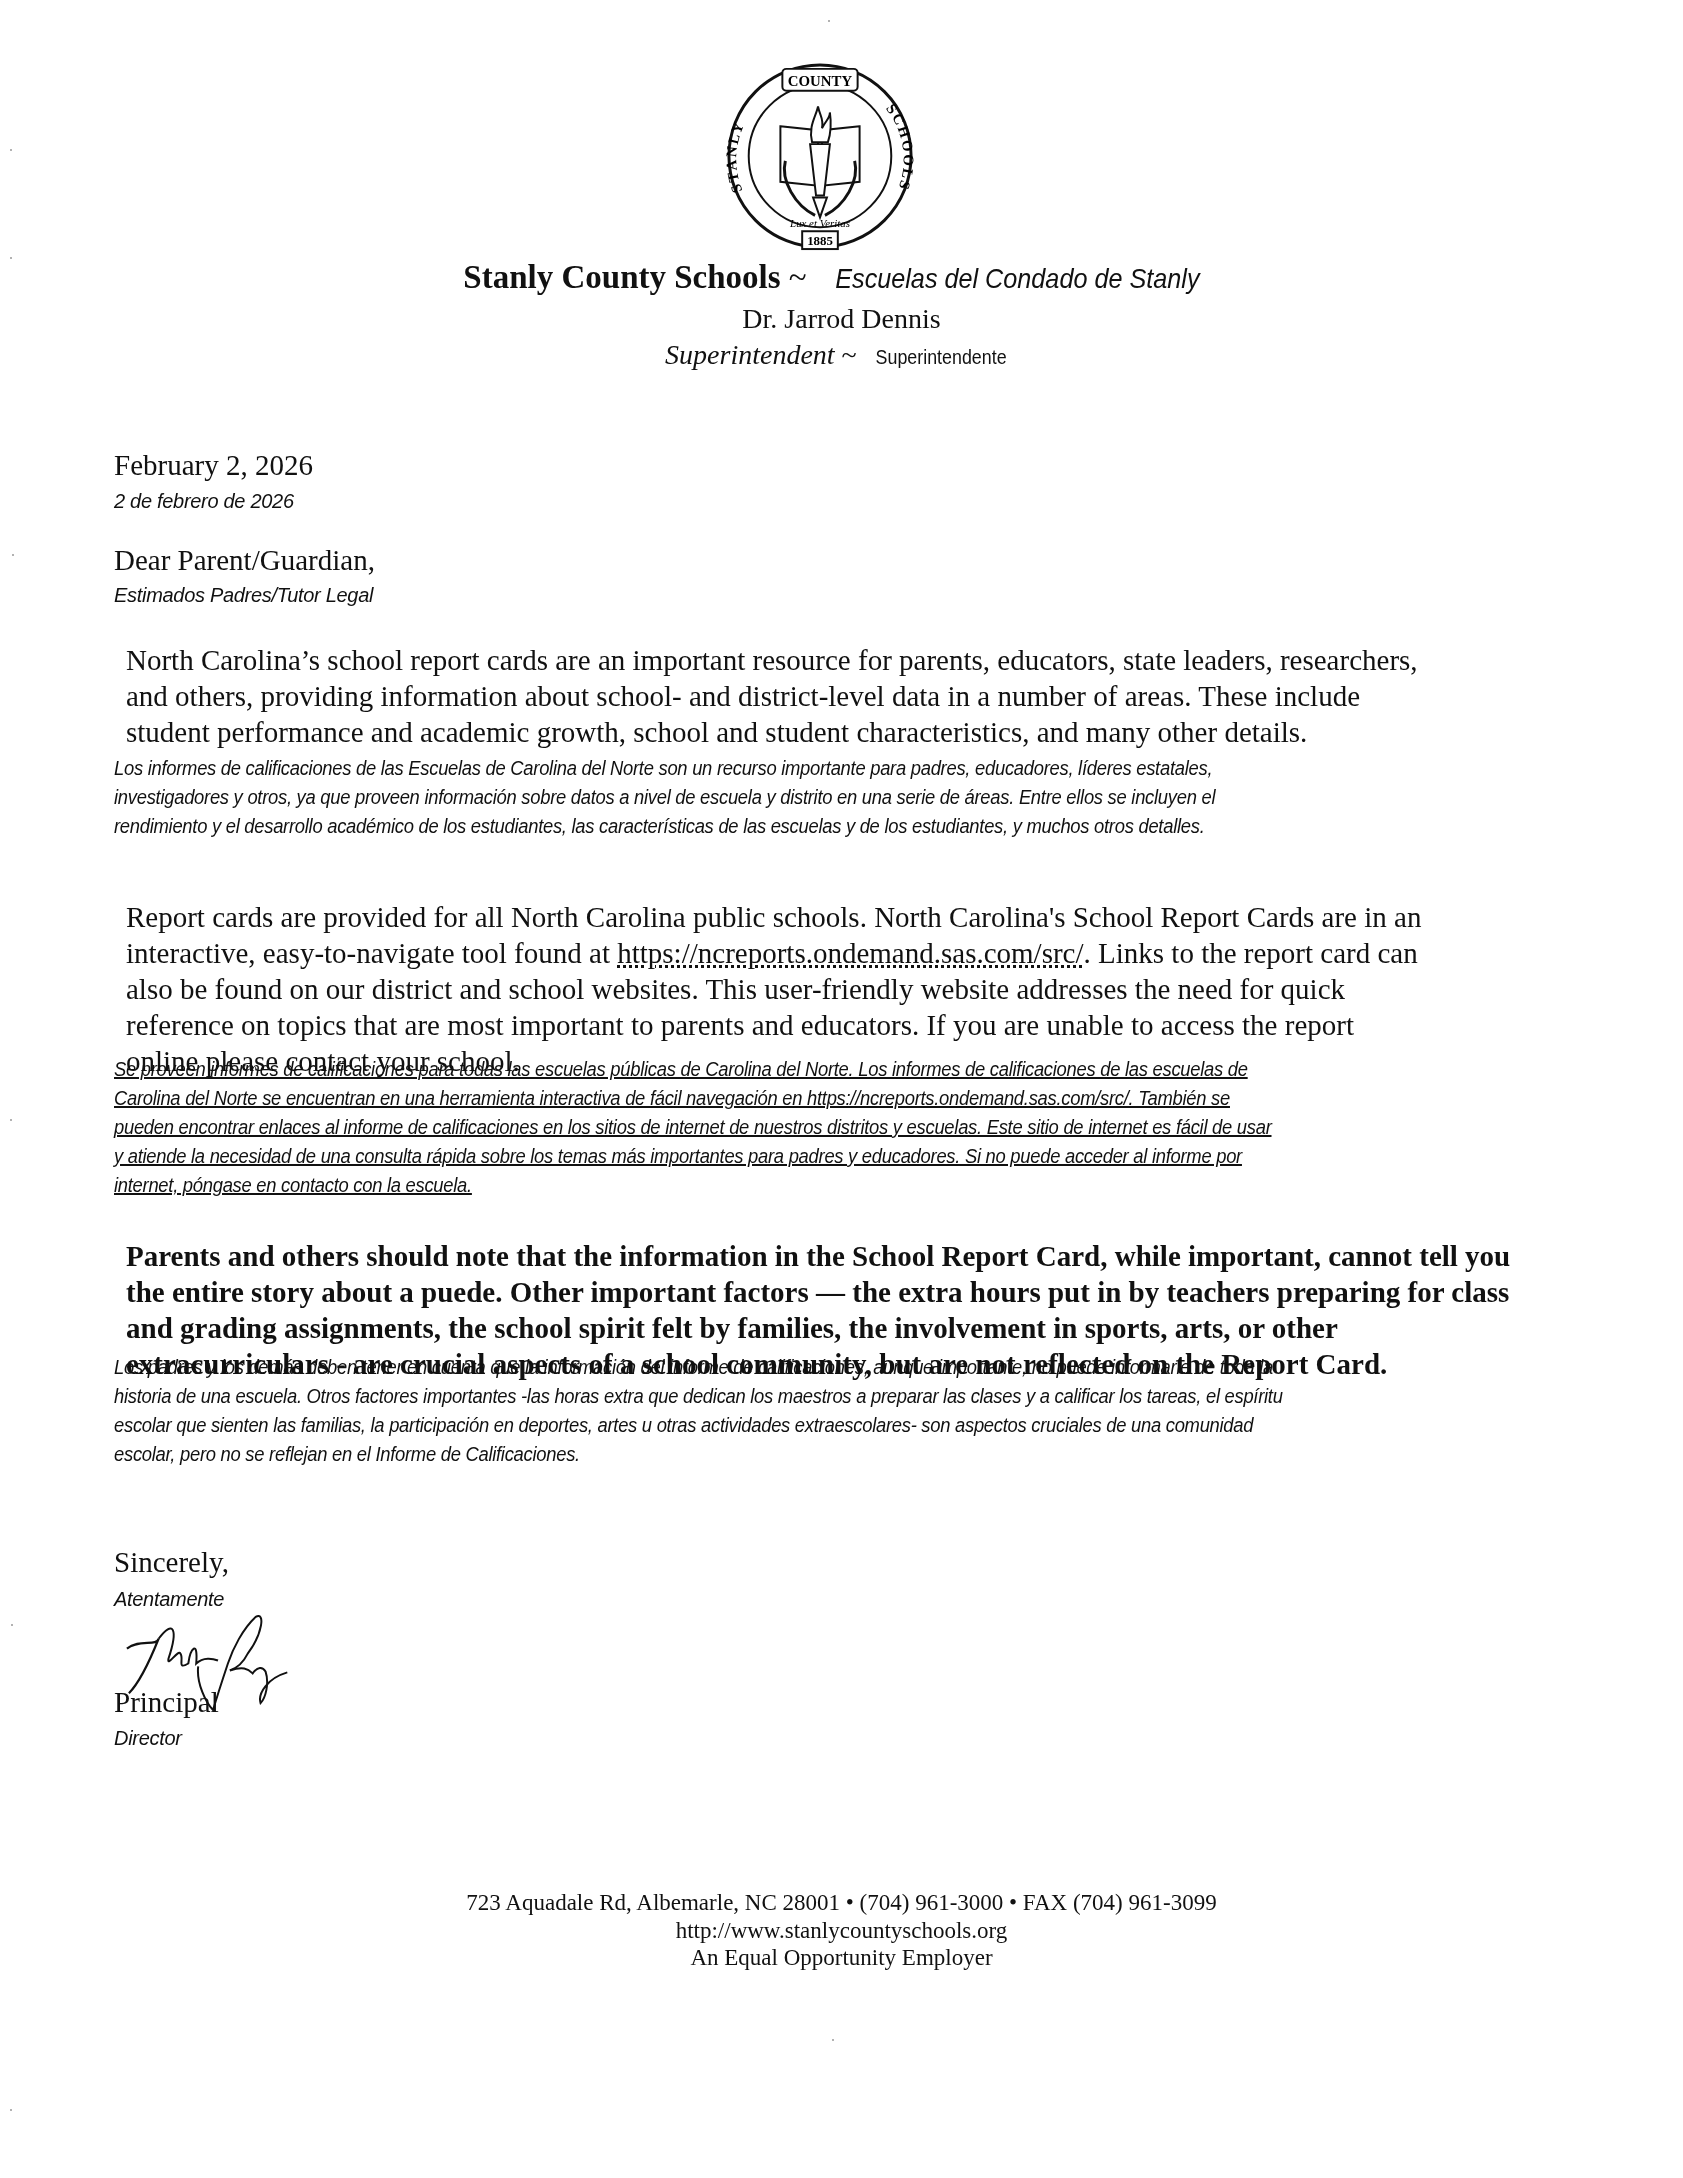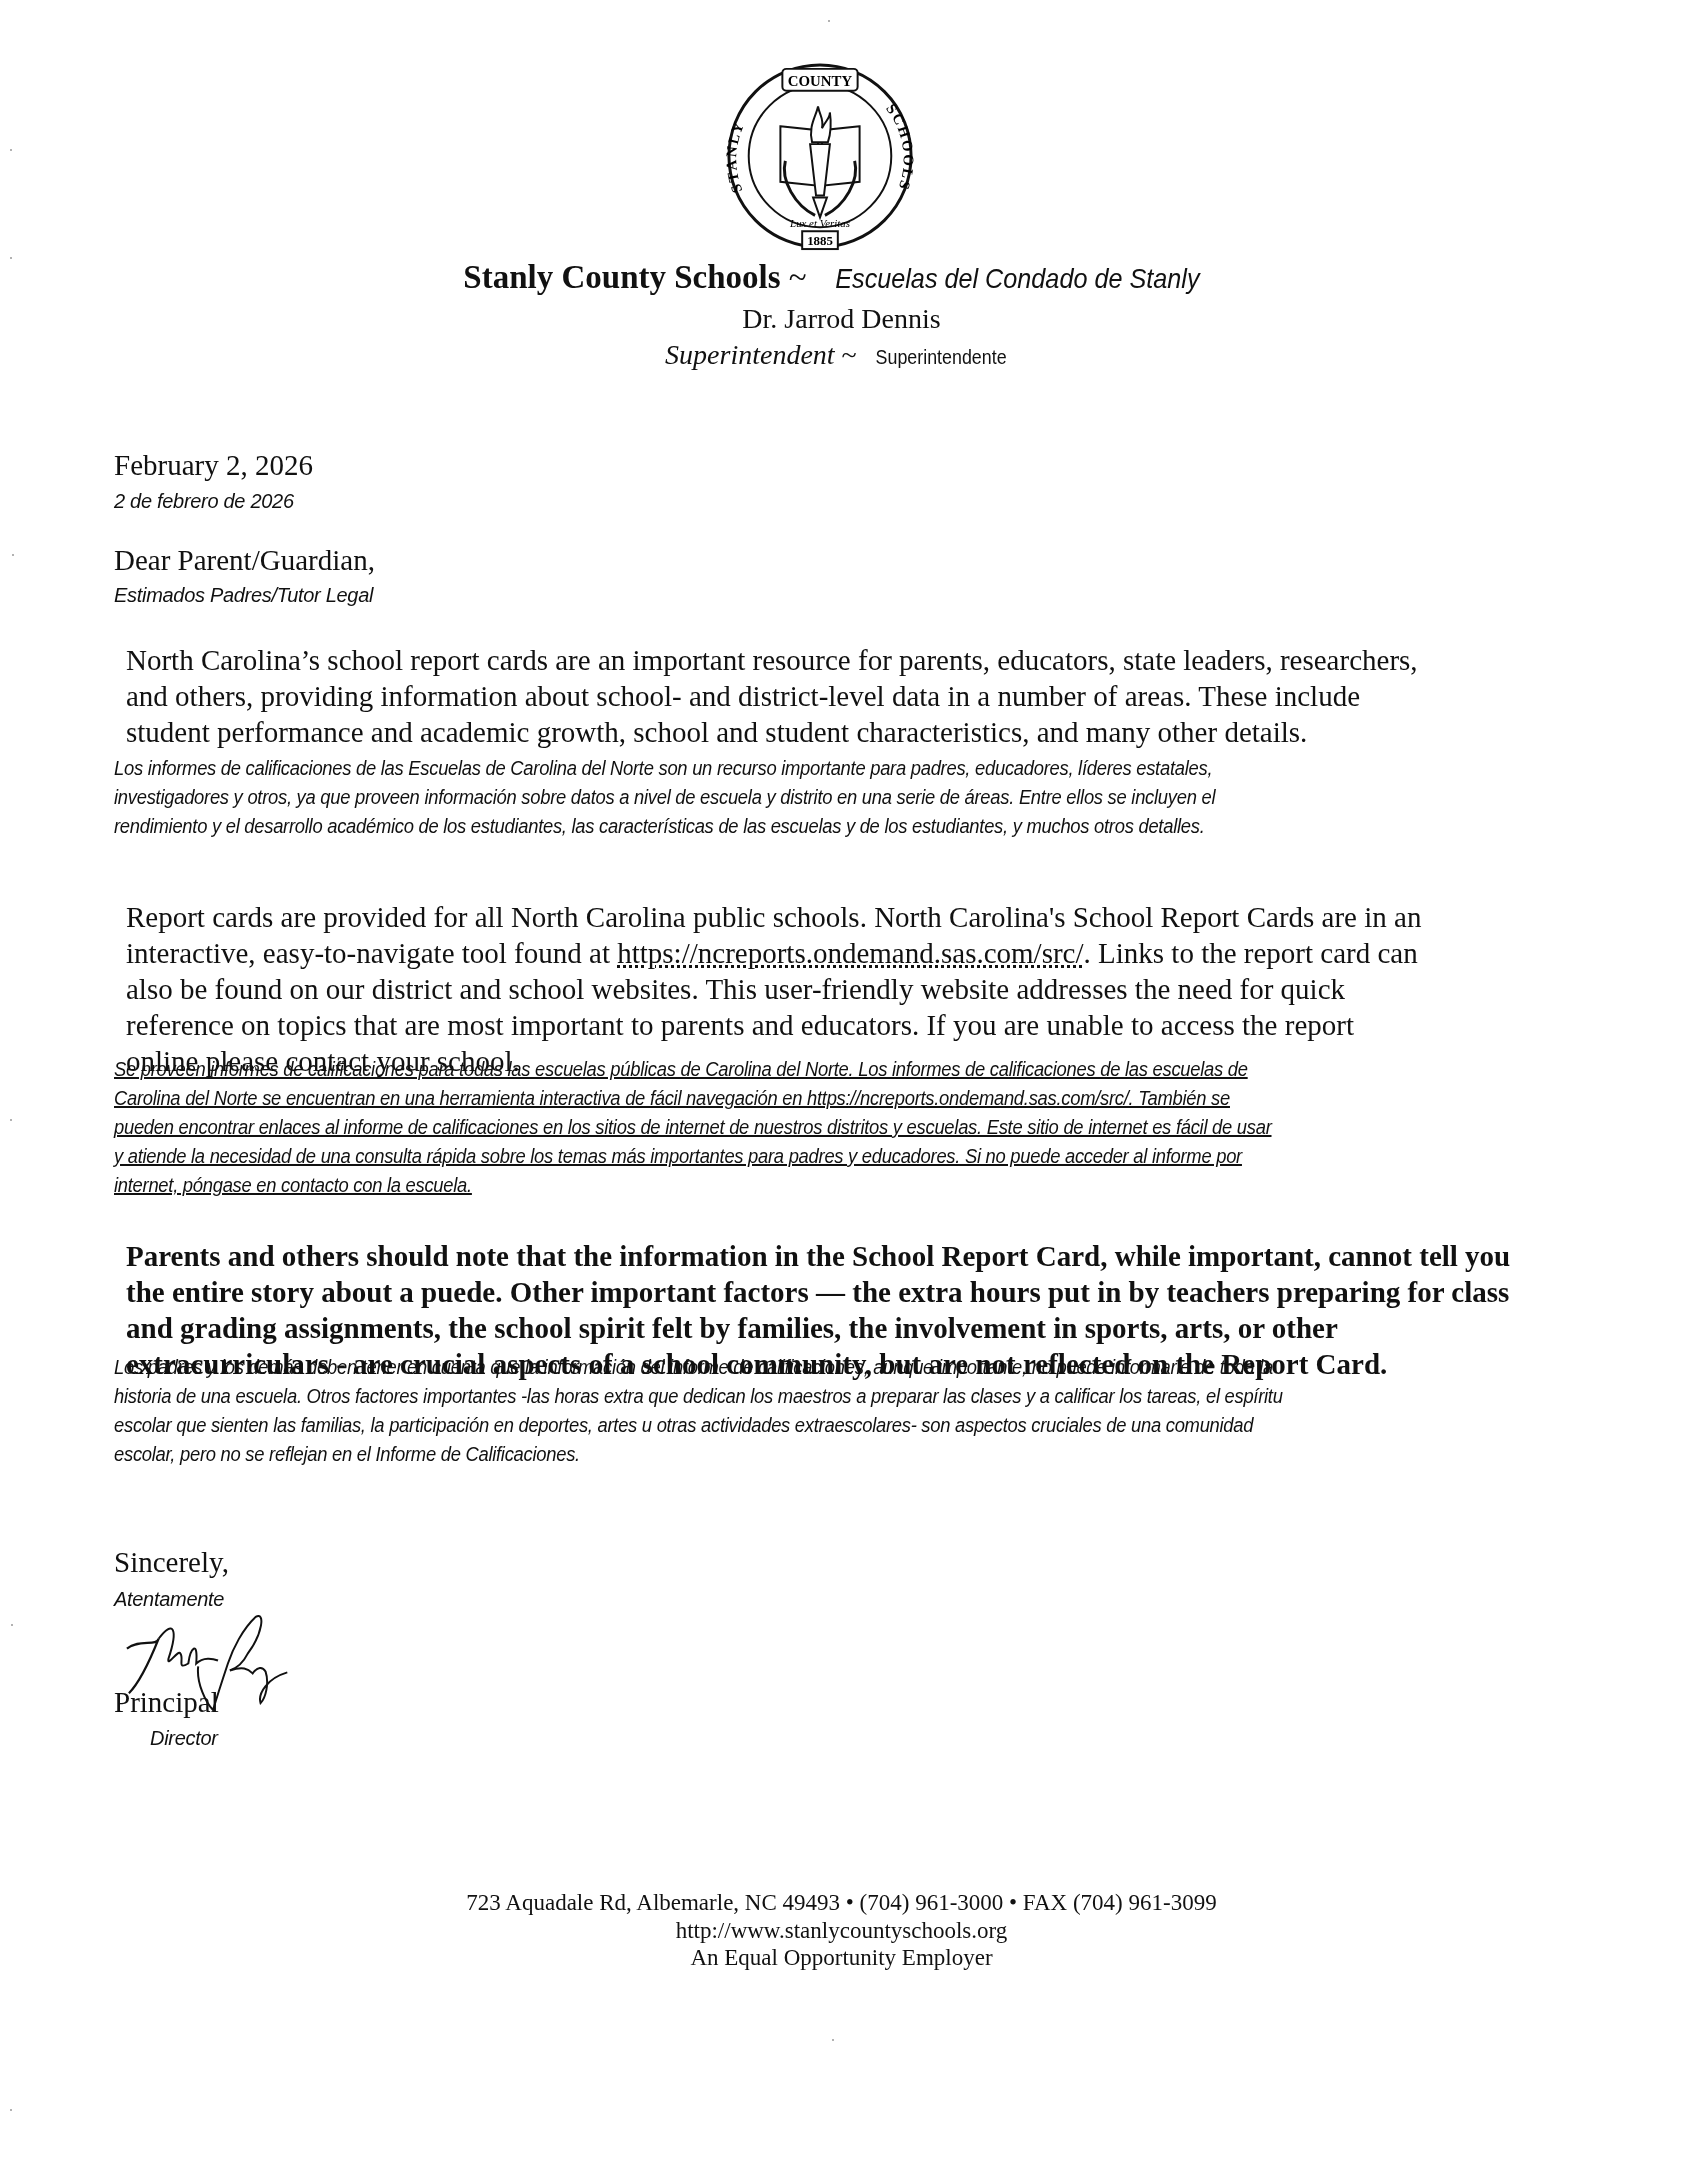--- a/index.html
+++ b/index.html
@@ -36,21 +36,21 @@
   .p2-es { top: 1055px; text-decoration: underline; }
   .p3-en { top: 1238px; font-weight: bold; }
   .p3-es { top: 1353px; }
 
   .link { text-decoration: underline; text-decoration-style: dotted; color: #111; }
 
   .closing-en { top: 1546px; font-size: 29px; }
   .closing-es { top: 1585px; font-size: 20px; }
   .signature { position: absolute; left: 119px; top: 1609px; width: 198px; height: 109px; }
   .title-en { top: 1686px; font-size: 29px; }
-  .title-es { top: 1724px; font-size: 20px; margin-left: 36px; }
+  .title-es { top: 1724px; font-size: 20px; }
 
   .footer { position: absolute; left: 0; width: 1683px; text-align: center; font-family: "Liberation Serif", "DejaVu Serif", serif; font-size: 23px; line-height: 28px; }
   .f1 { top: 1889px; }
   .f2 { top: 1917px; }
   .f3 { top: 1944px; }
 
   .speck { position: absolute; width: 2px; height: 2px; background: #999; border-radius: 1px; }
 </style>
 </head>
 <body>
@@ -147,21 +147,21 @@
   <svg class="signature" viewBox="0 0 200 110">
     <path d="M 8 40 C 20 30 38 38 40 30 C 30 55 20 75 10 85" fill="none" stroke="#111" stroke-width="2.2"></path>
     <path d="M 40 30 C 55 10 60 20 50 50 C 48 60 60 40 62 45 C 66 50 58 62 70 55 C 72 40 80 30 78 55 C 85 48 95 50 100 52" fill="none" stroke="#111" stroke-width="2"></path>
     <path d="M 80 58 C 78 75 88 95 95 102 C 100 85 105 70 110 55 C 115 40 125 20 138 8 C 148 2 145 25 130 45 C 125 55 118 60 112 62" fill="none" stroke="#111" stroke-width="2"></path>
     <path d="M 112 62 C 125 58 130 60 135 65 C 140 58 145 58 148 63 C 152 75 148 90 143 95 C 140 85 150 70 170 64" fill="none" stroke="#111" stroke-width="2"></path>
   </svg>
 
   <div class="block serif title-en">Principal</div>
   <div class="block es-text title-es">Director</div>
 
-  <div class="footer f1">723 Aquadale Rd, Albemarle, NC 49493 • (704) 961-3000 • FAX (704) 961-3099</div>
+  <div class="footer f1">723 Aquadale Rd, Albemarle, NC 28001 • (704) 961-3000 • FAX (704) 961-3099</div>
   <div class="footer f2">http://www.stanlycountyschools.org</div>
   <div class="footer f3">An Equal Opportunity Employer</div>
 
   <div class="speck" style="left:10px; top:149px;"></div>
   <div class="speck" style="left:10px; top:257px;"></div>
   <div class="speck" style="left:12px; top:554px;"></div>
   <div class="speck" style="left:10px; top:1119px;"></div>
   <div class="speck" style="left:11px; top:1624px;"></div>
   <div class="speck" style="left:10px; top:2109px;"></div>
   <div class="speck" style="left:828px; top:20px;"></div>

